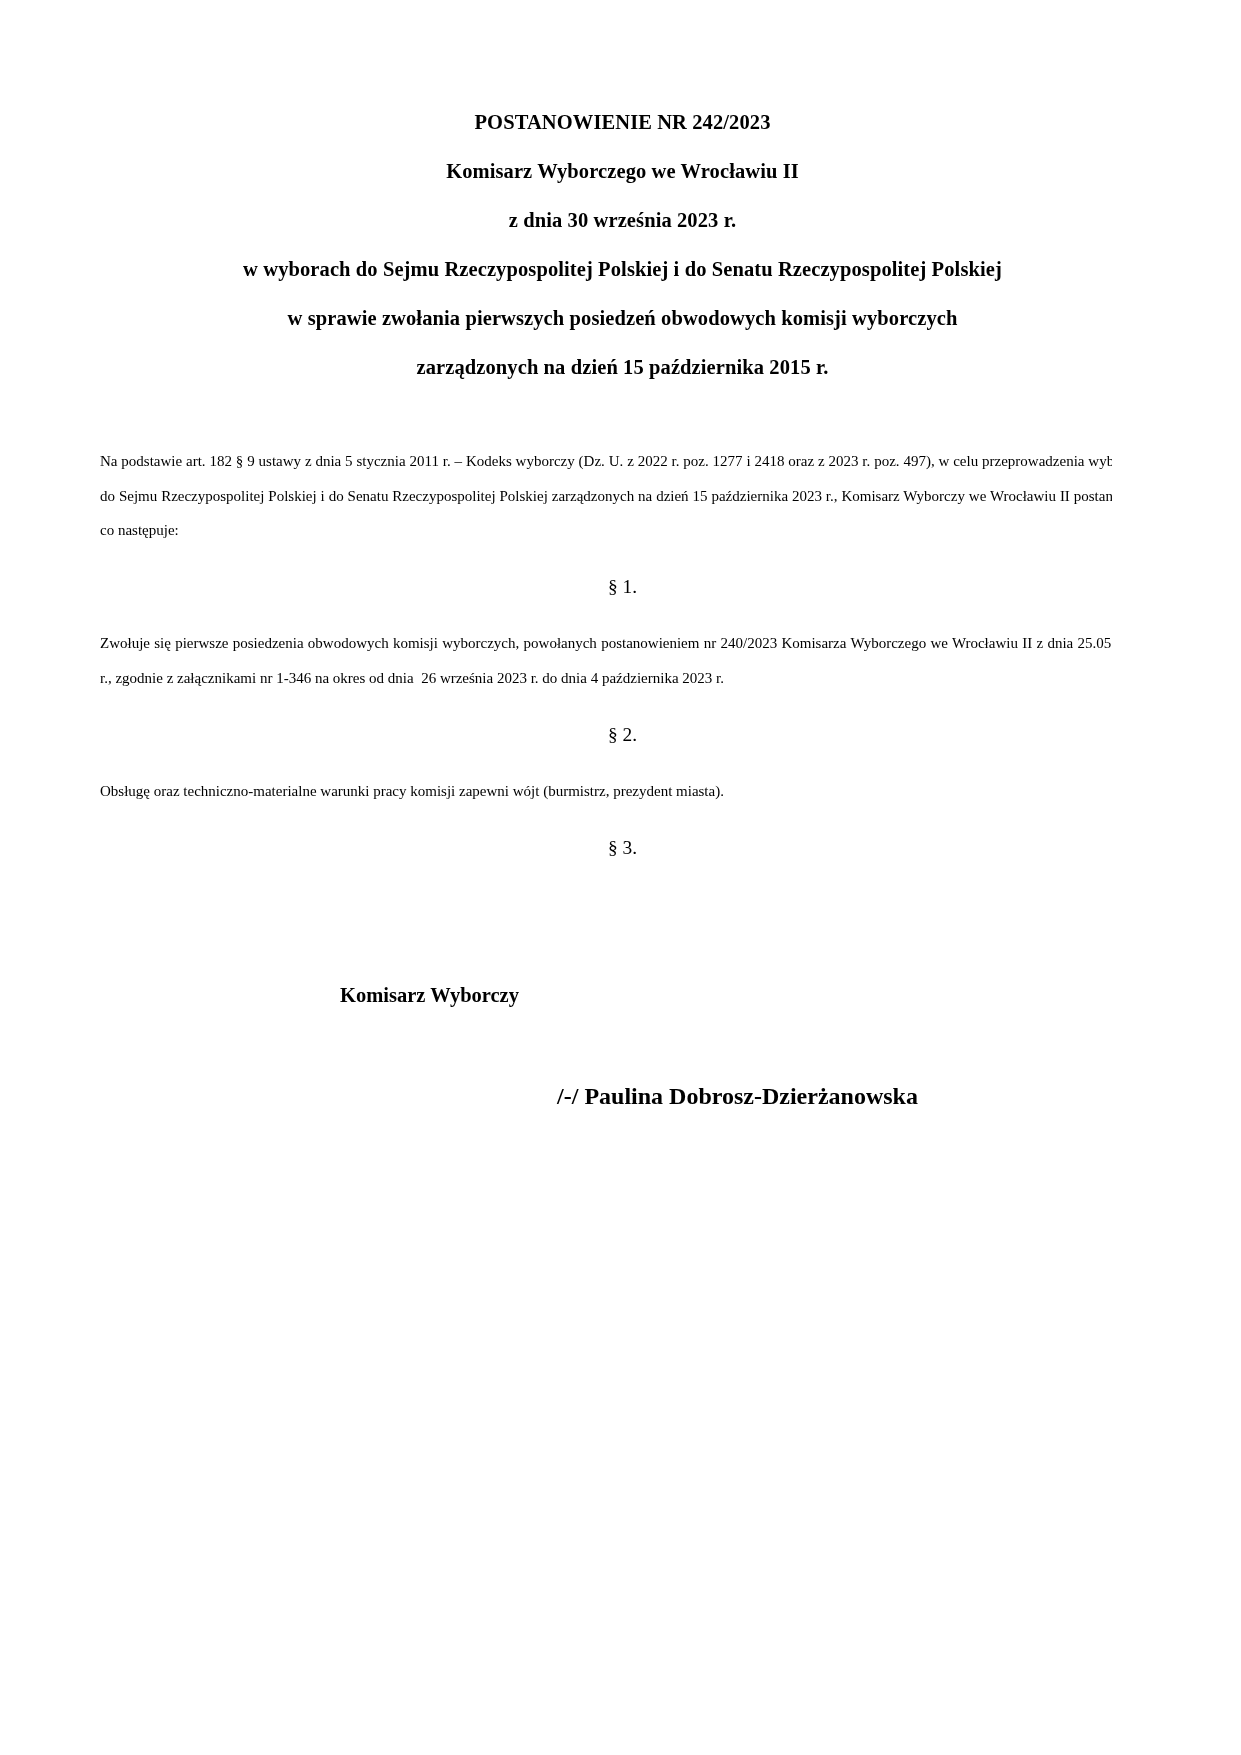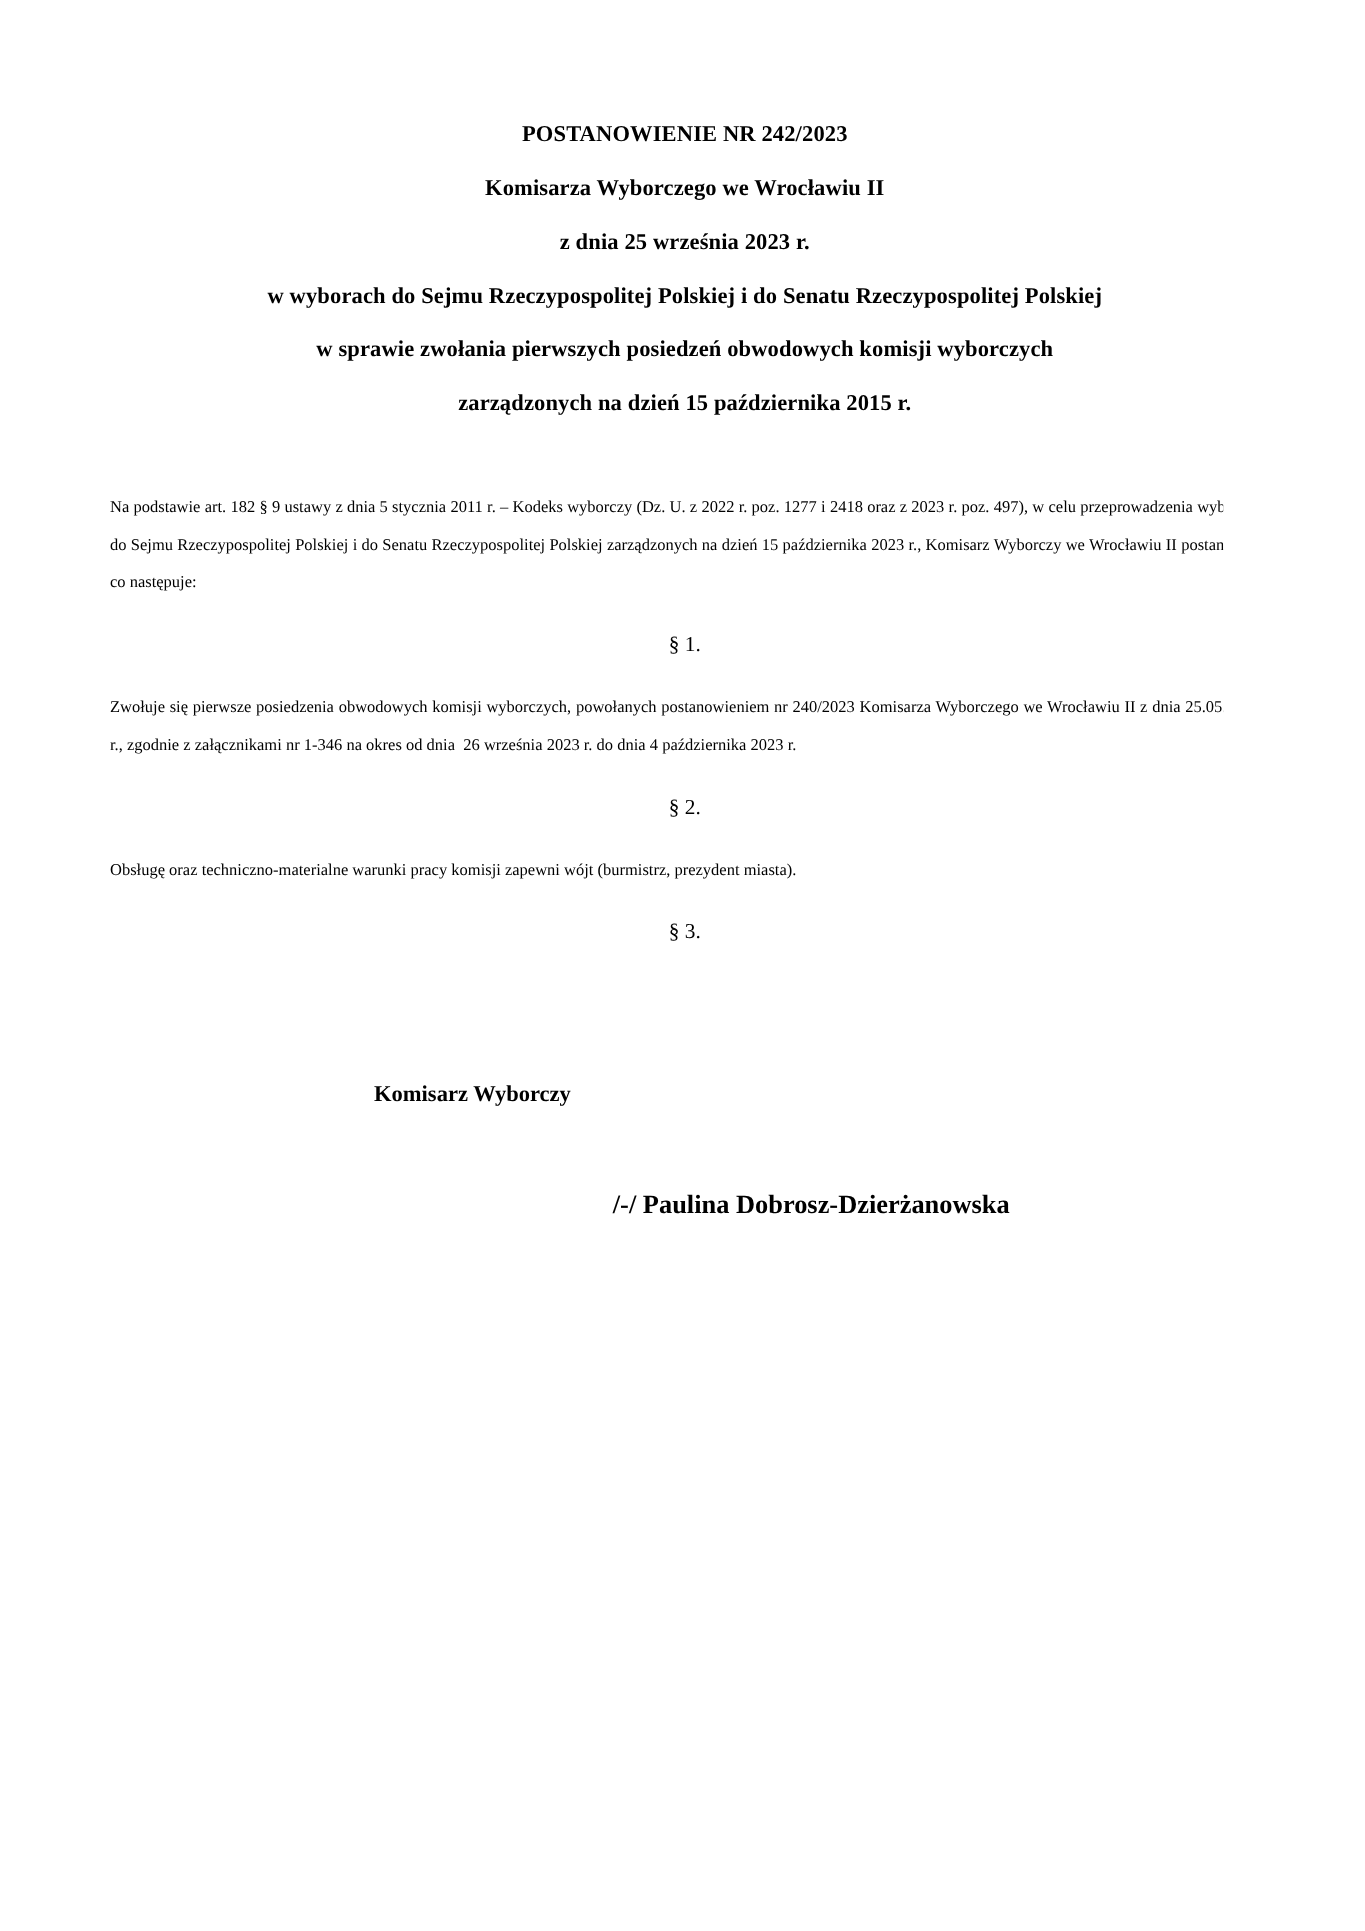--- a/index.html
+++ b/index.html
@@ -87,22 +87,22 @@
   }
 </style>
 </head>
 <body>
 
 <div class="page">
   <div class="content">
 
     <div class="heading">
       <div class="heading-line">POSTANOWIENIE NR 242/2023</div>
-      <div class="heading-line">Komisarza Wyborczego we Wrocławiu II</div>
-      <div class="heading-line">z dnia 25 września 2023 r.</div>
+      <div class="heading-line">Komisarz Wyborczego we Wrocławiu II</div>
+      <div class="heading-line">z dnia 30 września 2023 r.</div>
       <div class="heading-line wide">w wyborach do Sejmu Rzeczypospolitej Polskiej i do Senatu Rzeczypospolitej Polskiej</div>
       <div class="heading-line">w sprawie zwołania pierwszych posiedzeń obwodowych komisji wyborczych</div>
       <div class="heading-line">zarządzonych na dzień 15 października 2015 r.</div>
     </div>
 
     <div class="body-block">
 
       <p class="para">Na podstawie art. 182 § 9 ustawy z dnia 5 stycznia 2011 r. – Kodeks wyborczy (Dz. U. z 2022 r. poz. 1277 i 2418 oraz z 2023 r. poz. 497), w celu przeprowadzenia wyborów do Sejmu Rzeczypospolitej Polskiej i do Senatu Rzeczypospolitej Polskiej zarządzonych na dzień 15 października 2023 r., Komisarz Wyborczy we Wrocławiu II postanawia, co następuje:</p>
 
       <div class="gap-sm"></div>

